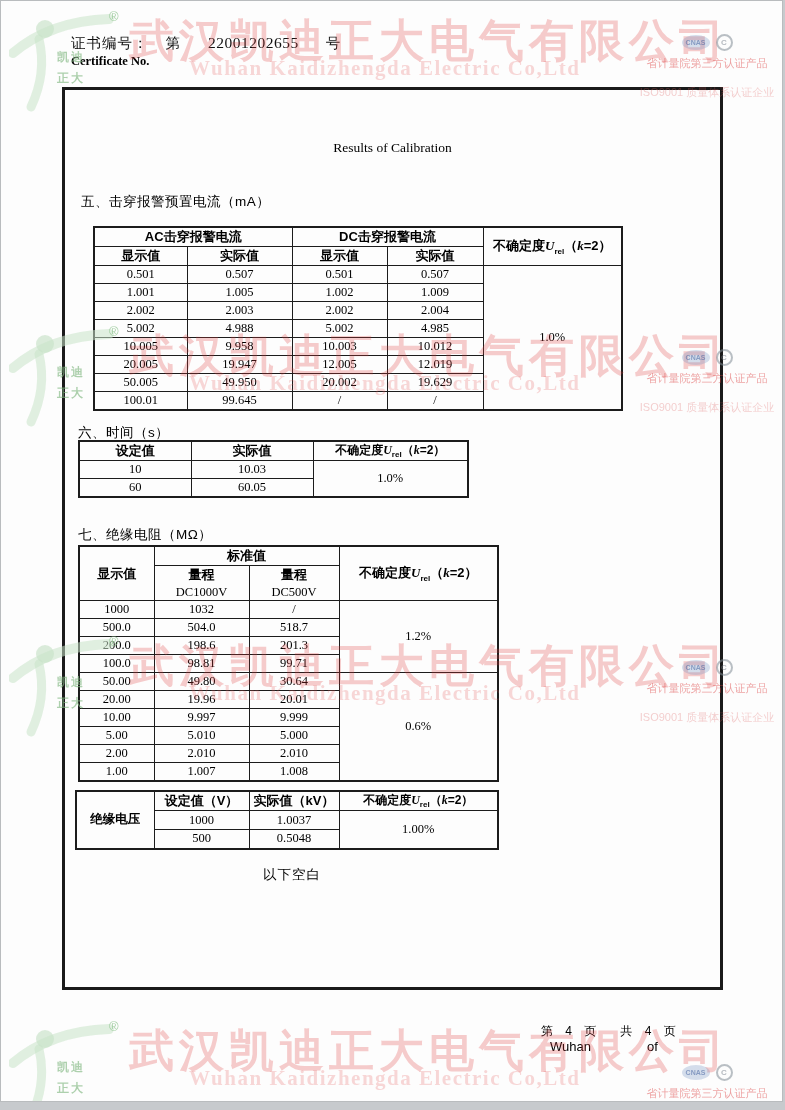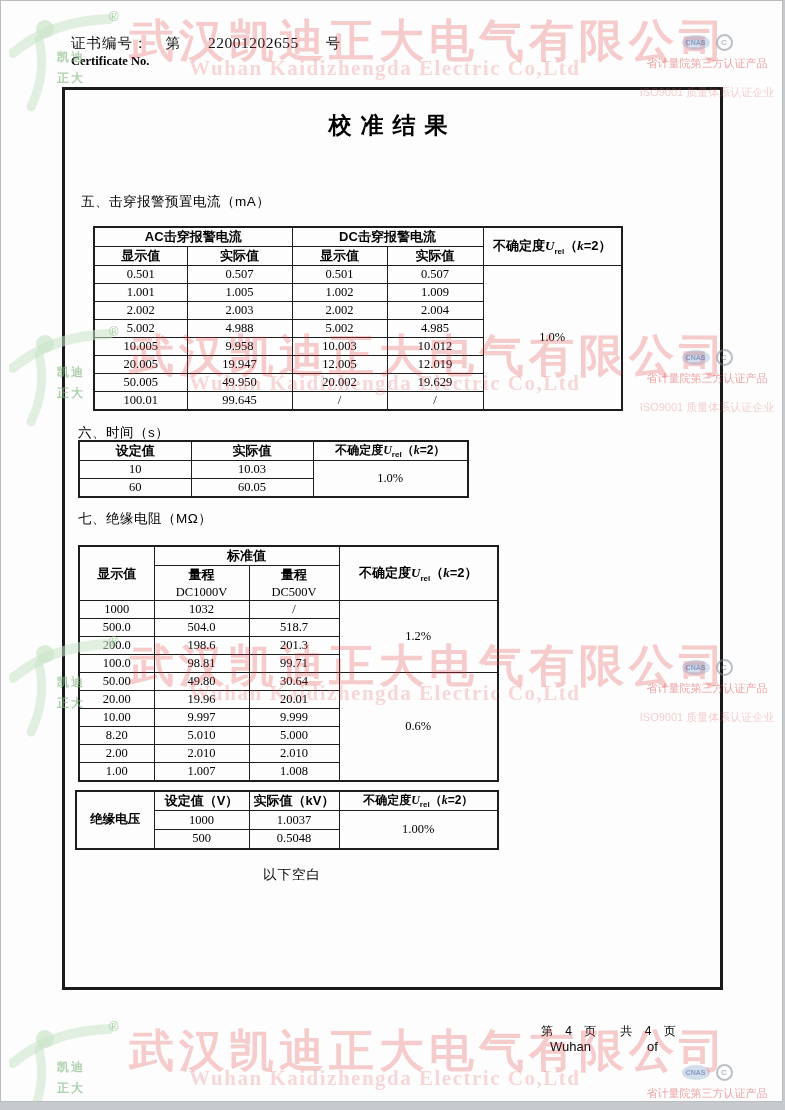--- a/index.html
+++ b/index.html
@@ -43,21 +43,21 @@
   
   .frame { position:absolute; left:61px; top:86px; width:661px; height:903px;
            border:3px solid #1a1a1a; z-index:1; }
   .title-cn { position:absolute; left:0; top:20px; width:100%; text-align:center;
               font-size:23px; font-weight:bold; letter-spacing:9px; color:#000; }
   .title-en { position:absolute; left:0; top:50px; width:100%; text-align:center;
               font-size:13.5px; font-family:"Liberation Serif", serif; color:#000; }
   .sec-head { position:absolute; font-size:13.5px; color:#000; letter-spacing:0.5px; }
   .sh5 { left:16px; top:103px; }
   .sh6 { left:13px; top:334px; }
-  .sh7 { left:13px; top:420px; }
+  .sh7 { left:13px; top:436px; }
 
   table.tbl { border-collapse:collapse; table-layout:fixed; position:absolute;
               border:2px solid #1c1c1c; background:transparent; }
   .tbl th, .tbl td { border:1px solid #1c1c1c; text-align:center; vertical-align:middle;
               padding:0; color:#000; overflow:hidden; }
   .tbl th { font-size:13px; font-weight:bold; height:17px; }
   .tbl td { font-size:12.5px; height:18px; font-family:"Liberation Serif", serif; }
   .t1 { left:28px; top:136px; width:528px; }
   .t2 { left:13px; top:350px; width:389px; }
   .t3 { left:13px; top:455px; width:419px; }
@@ -192,21 +192,21 @@
   <div class="cert-line">
     <span>证书编号：</span><span class="gap-s"></span>
     <span>第</span><span class="gap"></span>
     <span class="num">22001202655</span><span class="gap"></span>
     <span>号</span>
   </div>
   <div class="cert-en">Certificate No.</div>
 
   <div class="frame">
 
-    <div class="title-cn">校准结果</div>
+    <div class="title-en">Results of Calibration</div>
 
     <div class="sec-head sh5">五、击穿报警预置电流（mA）</div>
     <table class="tbl t1">
       <colgroup>
           <col style="width:93px">
           <col style="width:105px">
           <col style="width:95px">
           <col style="width:96px">
           <col style="width:139px">
         </colgroup>
@@ -354,21 +354,21 @@
         <td>20.00</td>
         <td>19.96</td>
         <td>20.01</td>
       </tr>
       <tr>
         <td>10.00</td>
         <td>9.997</td>
         <td>9.999</td>
       </tr>
       <tr>
-        <td>8.20</td>
+        <td>5.00</td>
         <td>5.010</td>
         <td>5.000</td>
       </tr>
       <tr>
         <td>2.00</td>
         <td>2.010</td>
         <td>2.010</td>
       </tr>
       <tr>
         <td>1.00</td>

